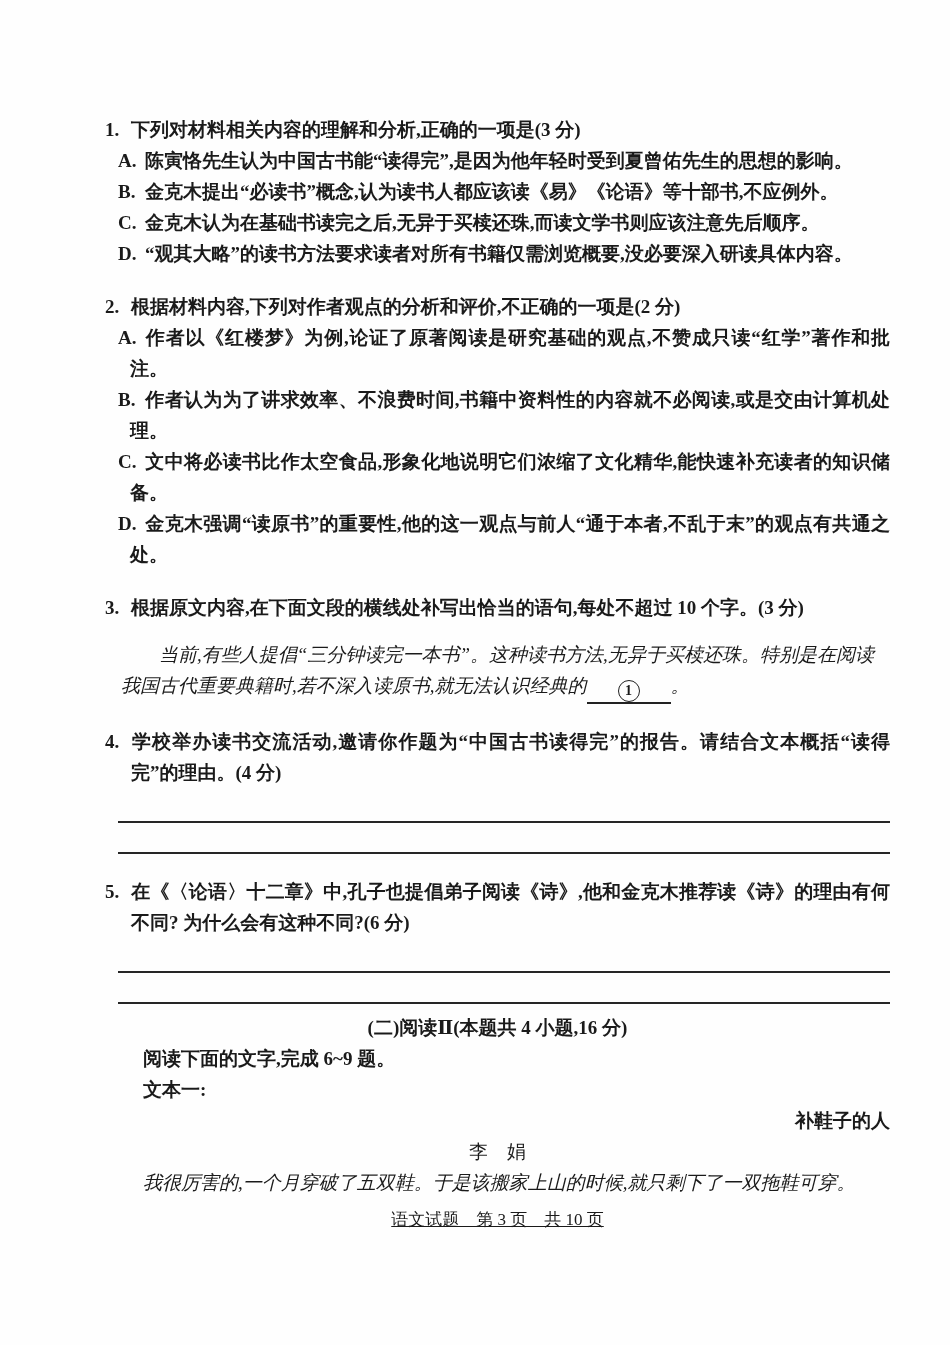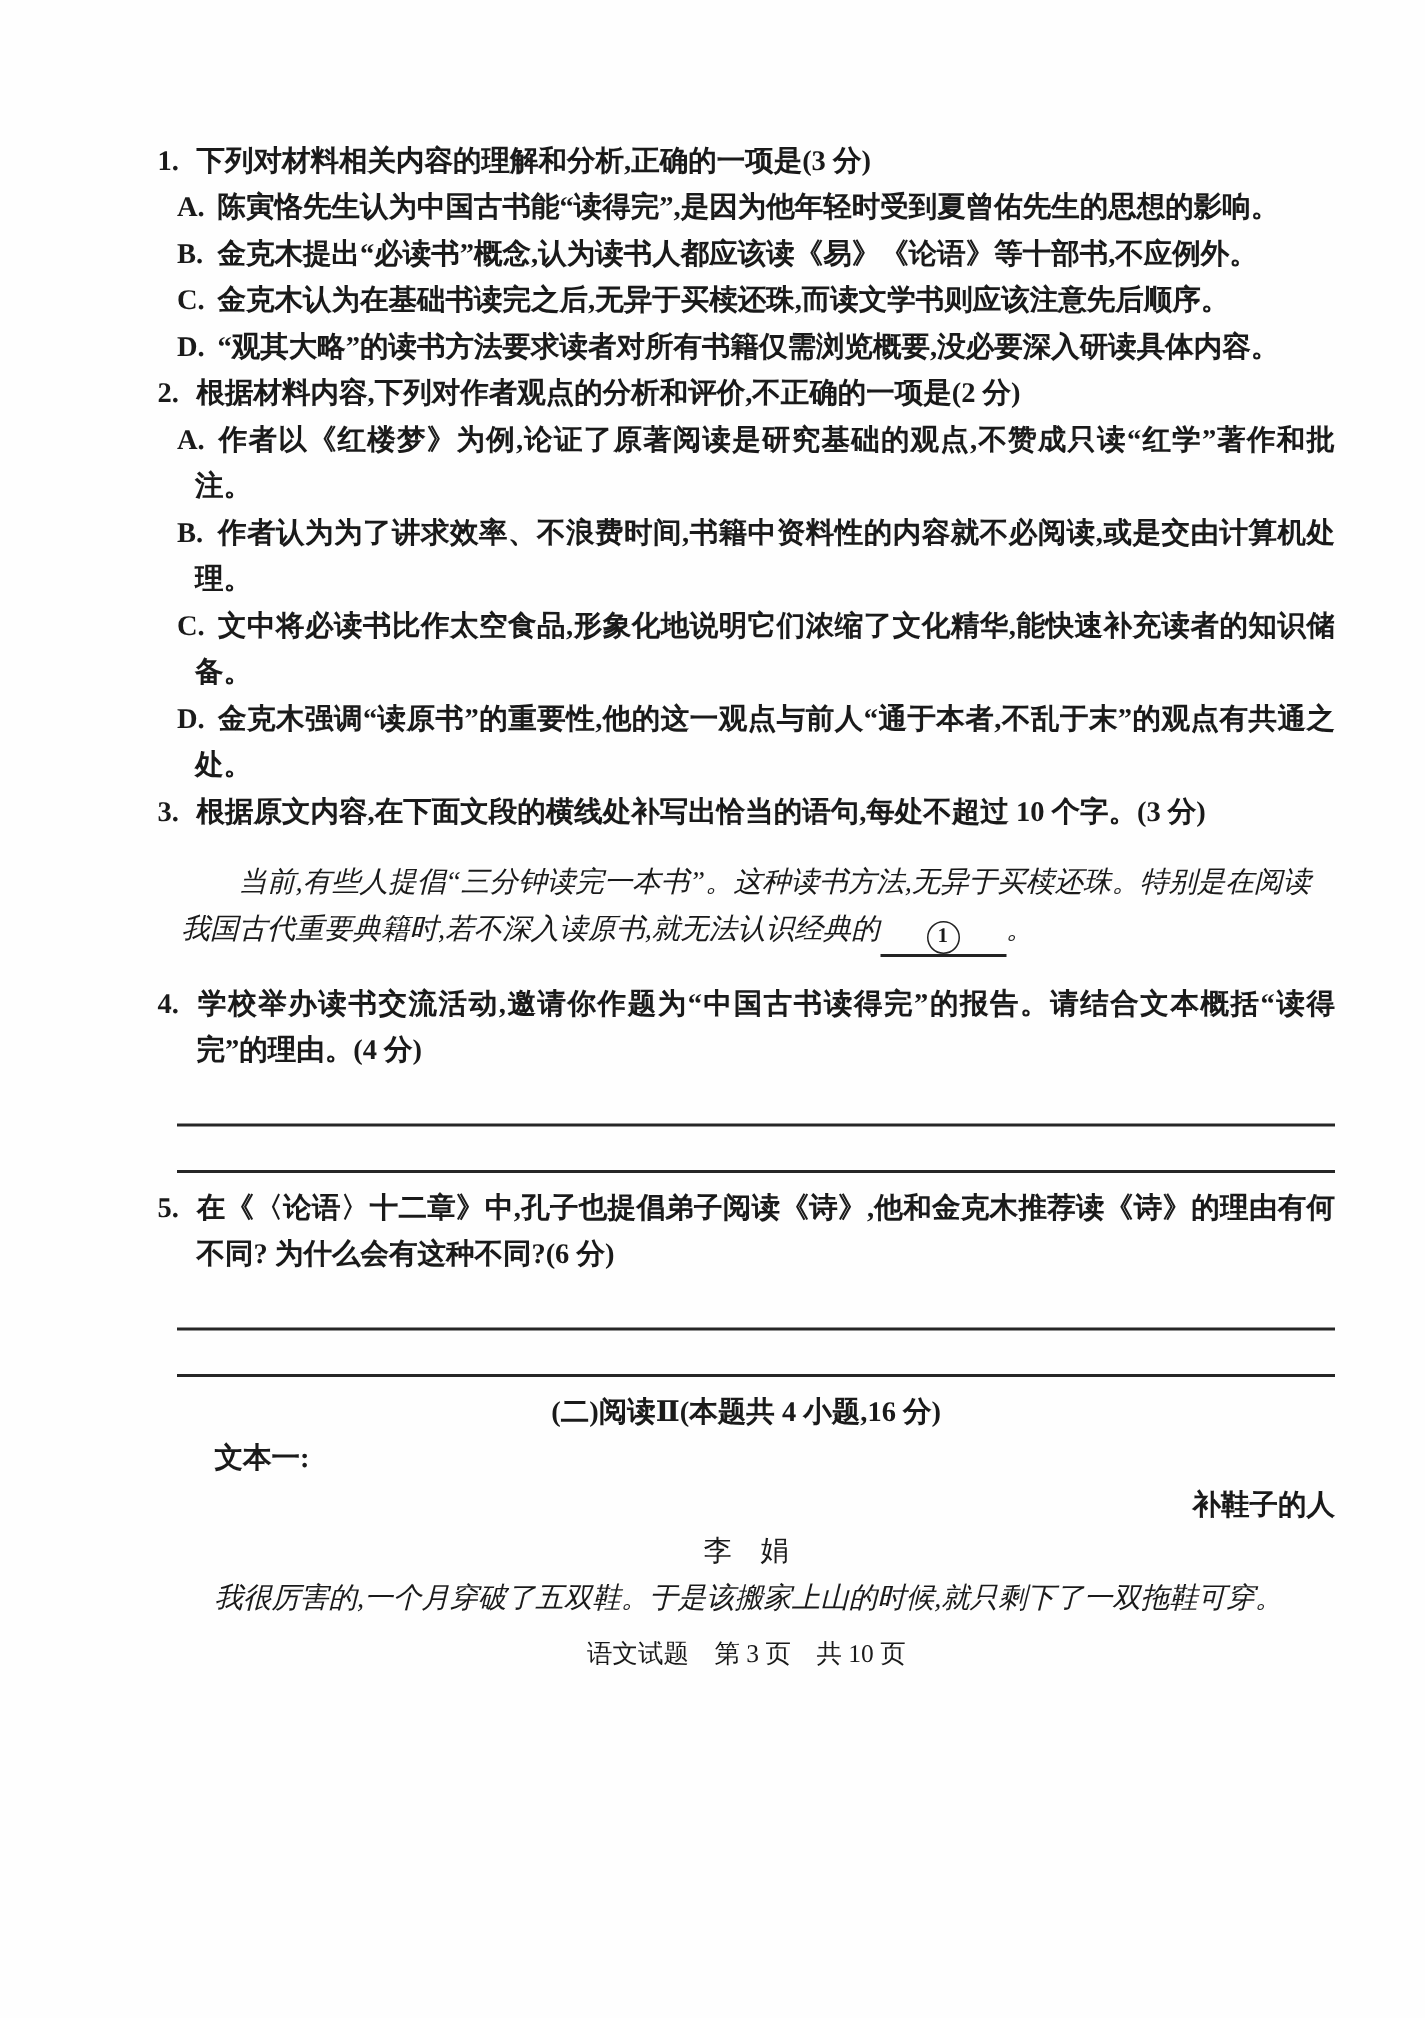--- a/index.html
+++ b/index.html
@@ -14,21 +14,21 @@
     font-size: 19px;
     line-height: 31px;
     font-weight: 600;
     box-sizing: border-box;
     padding: 92px 60px 0 105px;
     overflow: hidden;
   }
   .content { width: 785px; }
 
   .q { text-align: justify; }
-  .stem { padding-left: 26px; text-indent: -26px; }
+  .stem { padding-left: 26px; text-indent: -26px; margin-top: 22px; }
   .qnum { display: inline-block; width: 26px; text-indent: 0; }
   .option { margin-left: 13px; padding-left: 12px; text-indent: -12px; text-align: justify; }
   .olabel { display: inline-block; width: 27px; text-indent: 0; }
 
   .passage { font-style: italic; font-weight: 500; }
   .passage p { margin: 16px; text-indent: 2em; text-align: justify; }
 
   .blank {
     display: inline-block;
     width: 84px;
@@ -53,21 +53,21 @@
   .ans-line + .ans-line { height: 29px; }
 
   .sec-heading { font-weight: 700; margin-top: 8px; text-align: center; }
   .indent2 { text-indent: 2em; }
   .text-label { font-weight: 700; }
 
   .essay-title { text-align: right; font-weight: 700; }
   .essay-author { text-align: center; font-weight: 400; }
   .essay-para { margin: 0; text-indent: 2em; text-align: justify; font-style: italic; font-weight: 500; }
 
-  .footer { text-align: center; margin-top: 6px; font-size: 17px; font-weight: 500; }
+  .footer { text-align: center; margin-top: 6px; font-size: 17px; font-weight: 500; text-decoration: underline; }
 </style>
 </head>
 <body>
 
 <div class="page">
   <div class="content">
 
     <div class="q">
       <div class="stem"><span class="qnum">1.</span><span>下列对材料相关内容的理解和分析,正确的一项是(3 分)</span></div>
       <div class="option"><span class="olabel">A.</span><span>陈寅恪先生认为中国古书能“读得完”,是因为他年轻时受到夏曾佑先生的思想的影响。</span></div>
@@ -102,20 +102,21 @@
 
     <div class="q">
       <div class="stem"><span class="qnum">5.</span><span>在《〈论语〉十二章》中,孔子也提倡弟子阅读《诗》,他和金克木推荐读《诗》的理由有何不同? 为什么会有这种不同?(6 分)</span></div>
     </div>
     <div class="ans-block">
       <div class="ans-line"></div>
       <div class="ans-line"></div>
     </div>
 
     <div class="sec-heading">(二)阅读Ⅱ(本题共 4 小题,16 分)</div>
+    <div class="indent2">阅读下面的文字,完成 6~9 题。</div>
     <div class="indent2 text-label">文本一:</div>
 
     <div class="essay-title">补鞋子的人</div>
     <div class="essay-author">李　娟</div>
     <p class="essay-para">我很厉害的,一个月穿破了五双鞋。于是该搬家上山的时候,就只剩下了一双拖鞋可穿。</p>
 
     <div class="footer">语文试题　第 3 页　共 10 页</div>
 
   </div>
 </div>

